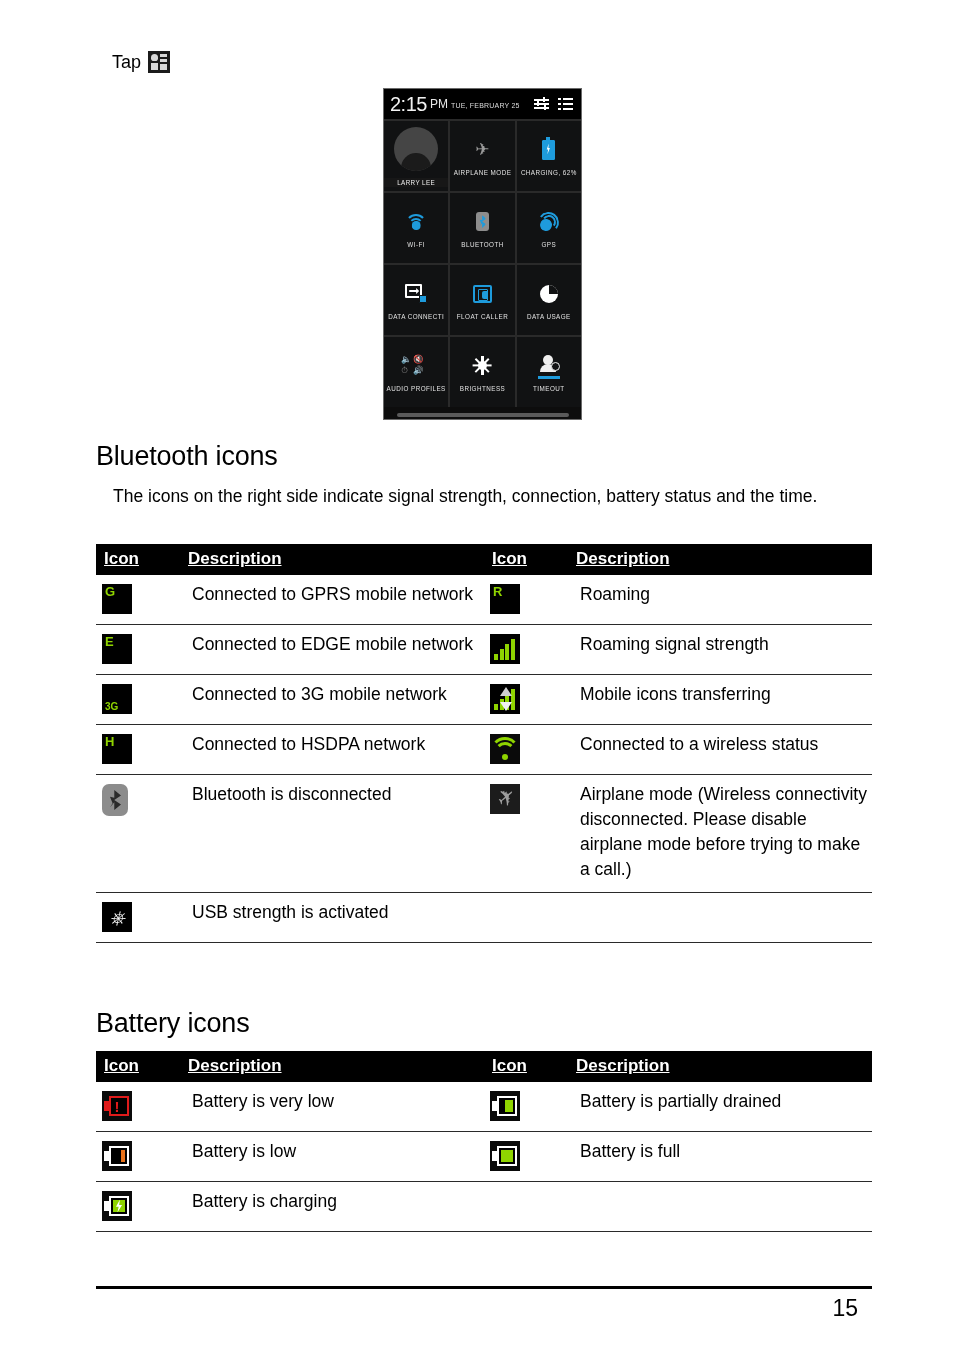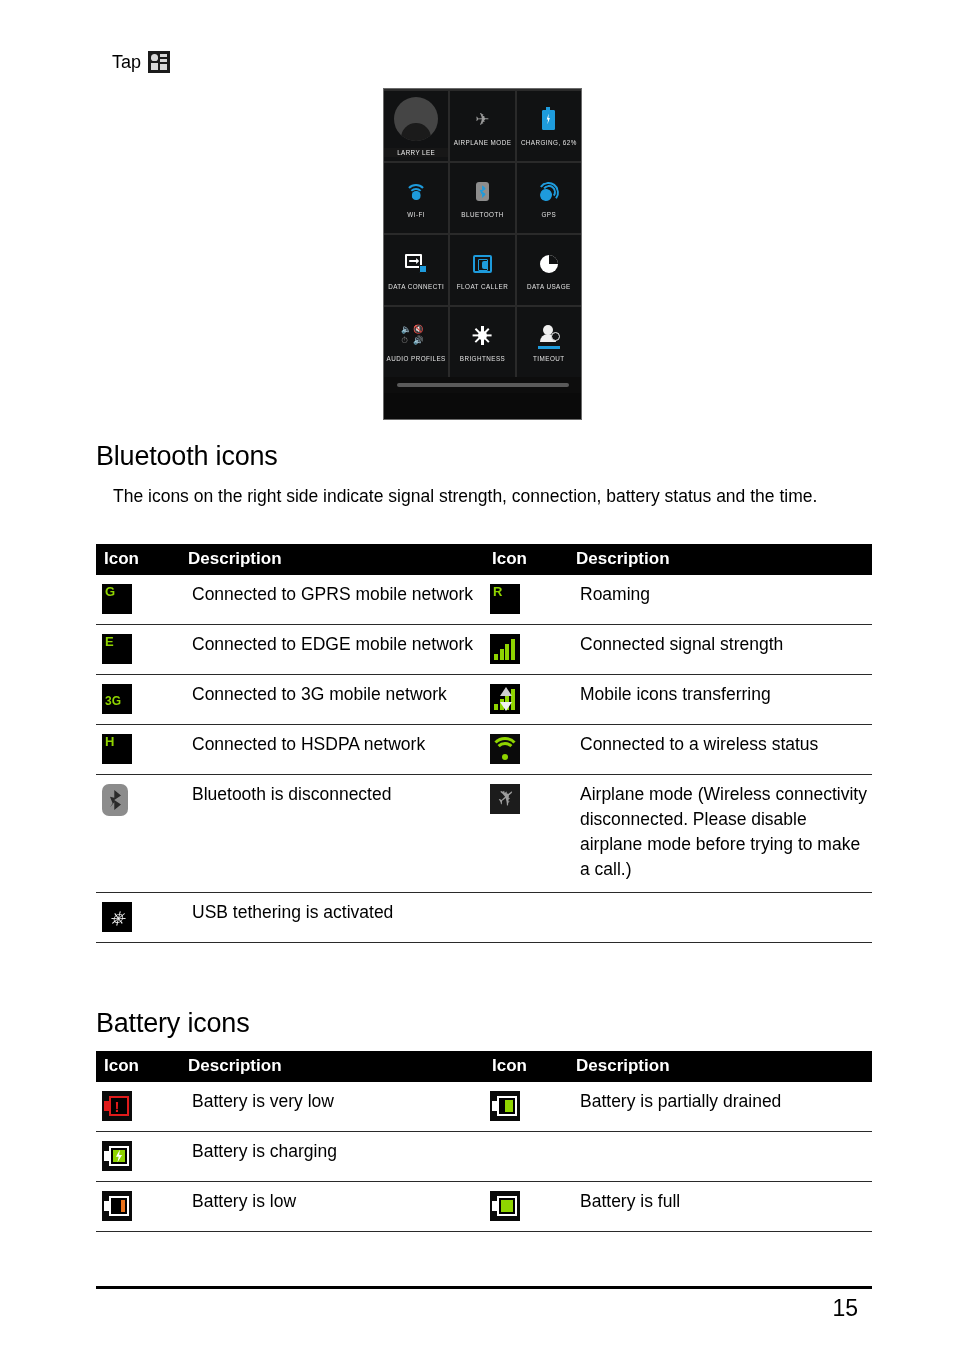--- a/index.html
+++ b/index.html
@@ -278,20 +278,21 @@
   }
   #table-connection { top: 544px; }
   #table-battery { top: 1051px; }
   table.icon-table th {
     background: #000;
     color: #fff;
     font-size: 17px;
     text-align: left;
     padding: 5px 0 6px 8px;
     font-weight: bold;
+    text-decoration: underline;
   }
   table.icon-table td {
     border-bottom: 1.5px solid #2a2a2a;
     vertical-align: top;
     padding: 7px 0 10px 8px;
     font-size: 17.5px;
     line-height: 25px;
   }
   table.icon-table td.cell-icon { padding-left: 6px; padding-top: 9px; }
   col.c-icon { width: 84px; }
@@ -300,21 +301,21 @@
 
   
   .sq {
     width: 30px; height: 30px; background: #000; position: relative; display: block;
   }
   .sq .letter {
     position: absolute; left: 3px; top: 1px;
     color: #8fd400; font-size: 13px; font-weight: bold; line-height: 14px;
     font-family: "Liberation Sans", sans-serif;
   }
-  .sq .letter.small { font-size: 12px; top: 10px; }
+  .sq .letter.small { font-size: 10px; top: 16px; }
 
   .bars { position: absolute; left: 4px; bottom: 4px; width: 22px; height: 22px; }
   .bars i { position: absolute; bottom: 0; width: 4px; background: #8fd400; display: block; }
   .bars i:nth-child(1) { left: 0px; height: 6px; }
   .bars i:nth-child(2) { left: 5.5px; height: 11px; }
   .bars i:nth-child(3) { left: 11px; height: 16px; }
   .bars i:nth-child(4) { left: 16.5px; height: 21px; }
 
   .updown {
     position: absolute; left: 10px; bottom: 3px; width: 13px; height: 24px;
@@ -408,20 +409,43 @@
     <i class="qg-a"></i>
       <i class="qg-b"></i>
       <i class="qg-c"></i>
       <i class="qg-d"></i>
       <i class="qg-e"></i>
   </span>
 </div>
 
 <div class="phone">
 
+  <div class="status-bar">
+    <span class="sb-time">2:15</span>
+    <span class="sb-ampm">PM</span>
+    <span class="sb-date">TUE, FEBRUARY 25</span>
+    <span class="sb-right">
+      <span class="ico-sliders">
+        <i class="sl-l1"></i>
+          <i class="sl-l2"></i>
+          <i class="sl-l3"></i>
+        <i class="sl-k1"></i>
+          <i class="sl-k2"></i>
+          <i class="sl-k3"></i>
+      </span>
+      <span class="ico-list">
+        <i class="li-d" style="top:0"></i>
+          <i class="li-b" style="top:0"></i>
+        <i class="li-d" style="top:5px"></i>
+          <i class="li-b" style="top:5px"></i>
+        <i class="li-d" style="top:10px"></i>
+          <i class="li-b" style="top:10px"></i>
+      </span>
+    </span>
+  </div>
 
   <div class="tiles">
 
     <div class="tile avatar-tile">
       <span class="avatar"></span>
       <span class="avatar-name">LARRY LEE</span>
     </div>
 
     <div class="tile">
       <span class="tile-icon">
@@ -589,21 +613,21 @@
         <span class="sq">
           <span class="bars">
               <i></i>
               <i></i>
               <i></i>
               <i></i>
             </span>
         </span>
       </td>
       <td>
-          <span class="desc-text">Connected signal strength</span>
+          <span class="desc-text">Roaming signal strength</span>
         </td>
     </tr>
 
     <tr>
       <td class="cell-icon">
         <span class="sq">
           <span class="letter small">3G</span>
         </span>
       </td>
       <td>
@@ -667,21 +691,21 @@
         </td>
     </tr>
 
     <tr>
       <td class="cell-icon">
         <span class="usb-sq">
             <i>⎈</i>
           </span>
       </td>
       <td>
-          <span class="desc-text">USB tethering is activated</span>
+          <span class="desc-text">USB strength is activated</span>
         </td>
       <td class="cell-icon"></td>
       <td>
           <span class="desc-text"></span>
         </td>
     </tr>
   </tbody>
 </table>
 
 <h2 class="section-title" id="title-battery">Battery icons</h2>
@@ -723,54 +747,54 @@
       </td>
       <td>
           <span class="desc-text">Battery is partially drained</span>
         </td>
     </tr>
     <tr>
       <td class="cell-icon">
         <span class="bat-sq">
           <i class="bat-nub"></i>
             <i class="bat-body">
-              <i class="bat-fill fill-full"></i>
-              <i class="bolt"></i>
-            </i>
-        </span>
-      </td>
-      <td>
-          <span class="desc-text">Battery is charging</span>
-        </td>
-      <td class="cell-icon"></td>
-      <td>
-          <span class="desc-text"></span>
-        </td>
-    </tr>
-    <tr>
-      <td class="cell-icon">
-        <span class="bat-sq">
-          <i class="bat-nub"></i>
-            <i class="bat-body">
               <i class="bat-fill fill-low"></i>
             </i>
         </span>
       </td>
       <td>
           <span class="desc-text">Battery is low</span>
         </td>
       <td class="cell-icon">
         <span class="bat-sq">
           <i class="bat-nub"></i>
             <i class="bat-body">
               <i class="bat-fill fill-full"></i>
             </i>
         </span>
       </td>
       <td>
           <span class="desc-text">Battery is full</span>
         </td>
     </tr>
+    <tr>
+      <td class="cell-icon">
+        <span class="bat-sq">
+          <i class="bat-nub"></i>
+            <i class="bat-body">
+              <i class="bat-fill fill-full"></i>
+              <i class="bolt"></i>
+            </i>
+        </span>
+      </td>
+      <td>
+          <span class="desc-text">Battery is charging</span>
+        </td>
+      <td class="cell-icon"></td>
+      <td>
+          <span class="desc-text"></span>
+        </td>
+    </tr>
   </tbody>
 </table>
 
 <div class="footer-rule"></div>
 <div class="page-number">15</div>
 
 </body></html>

